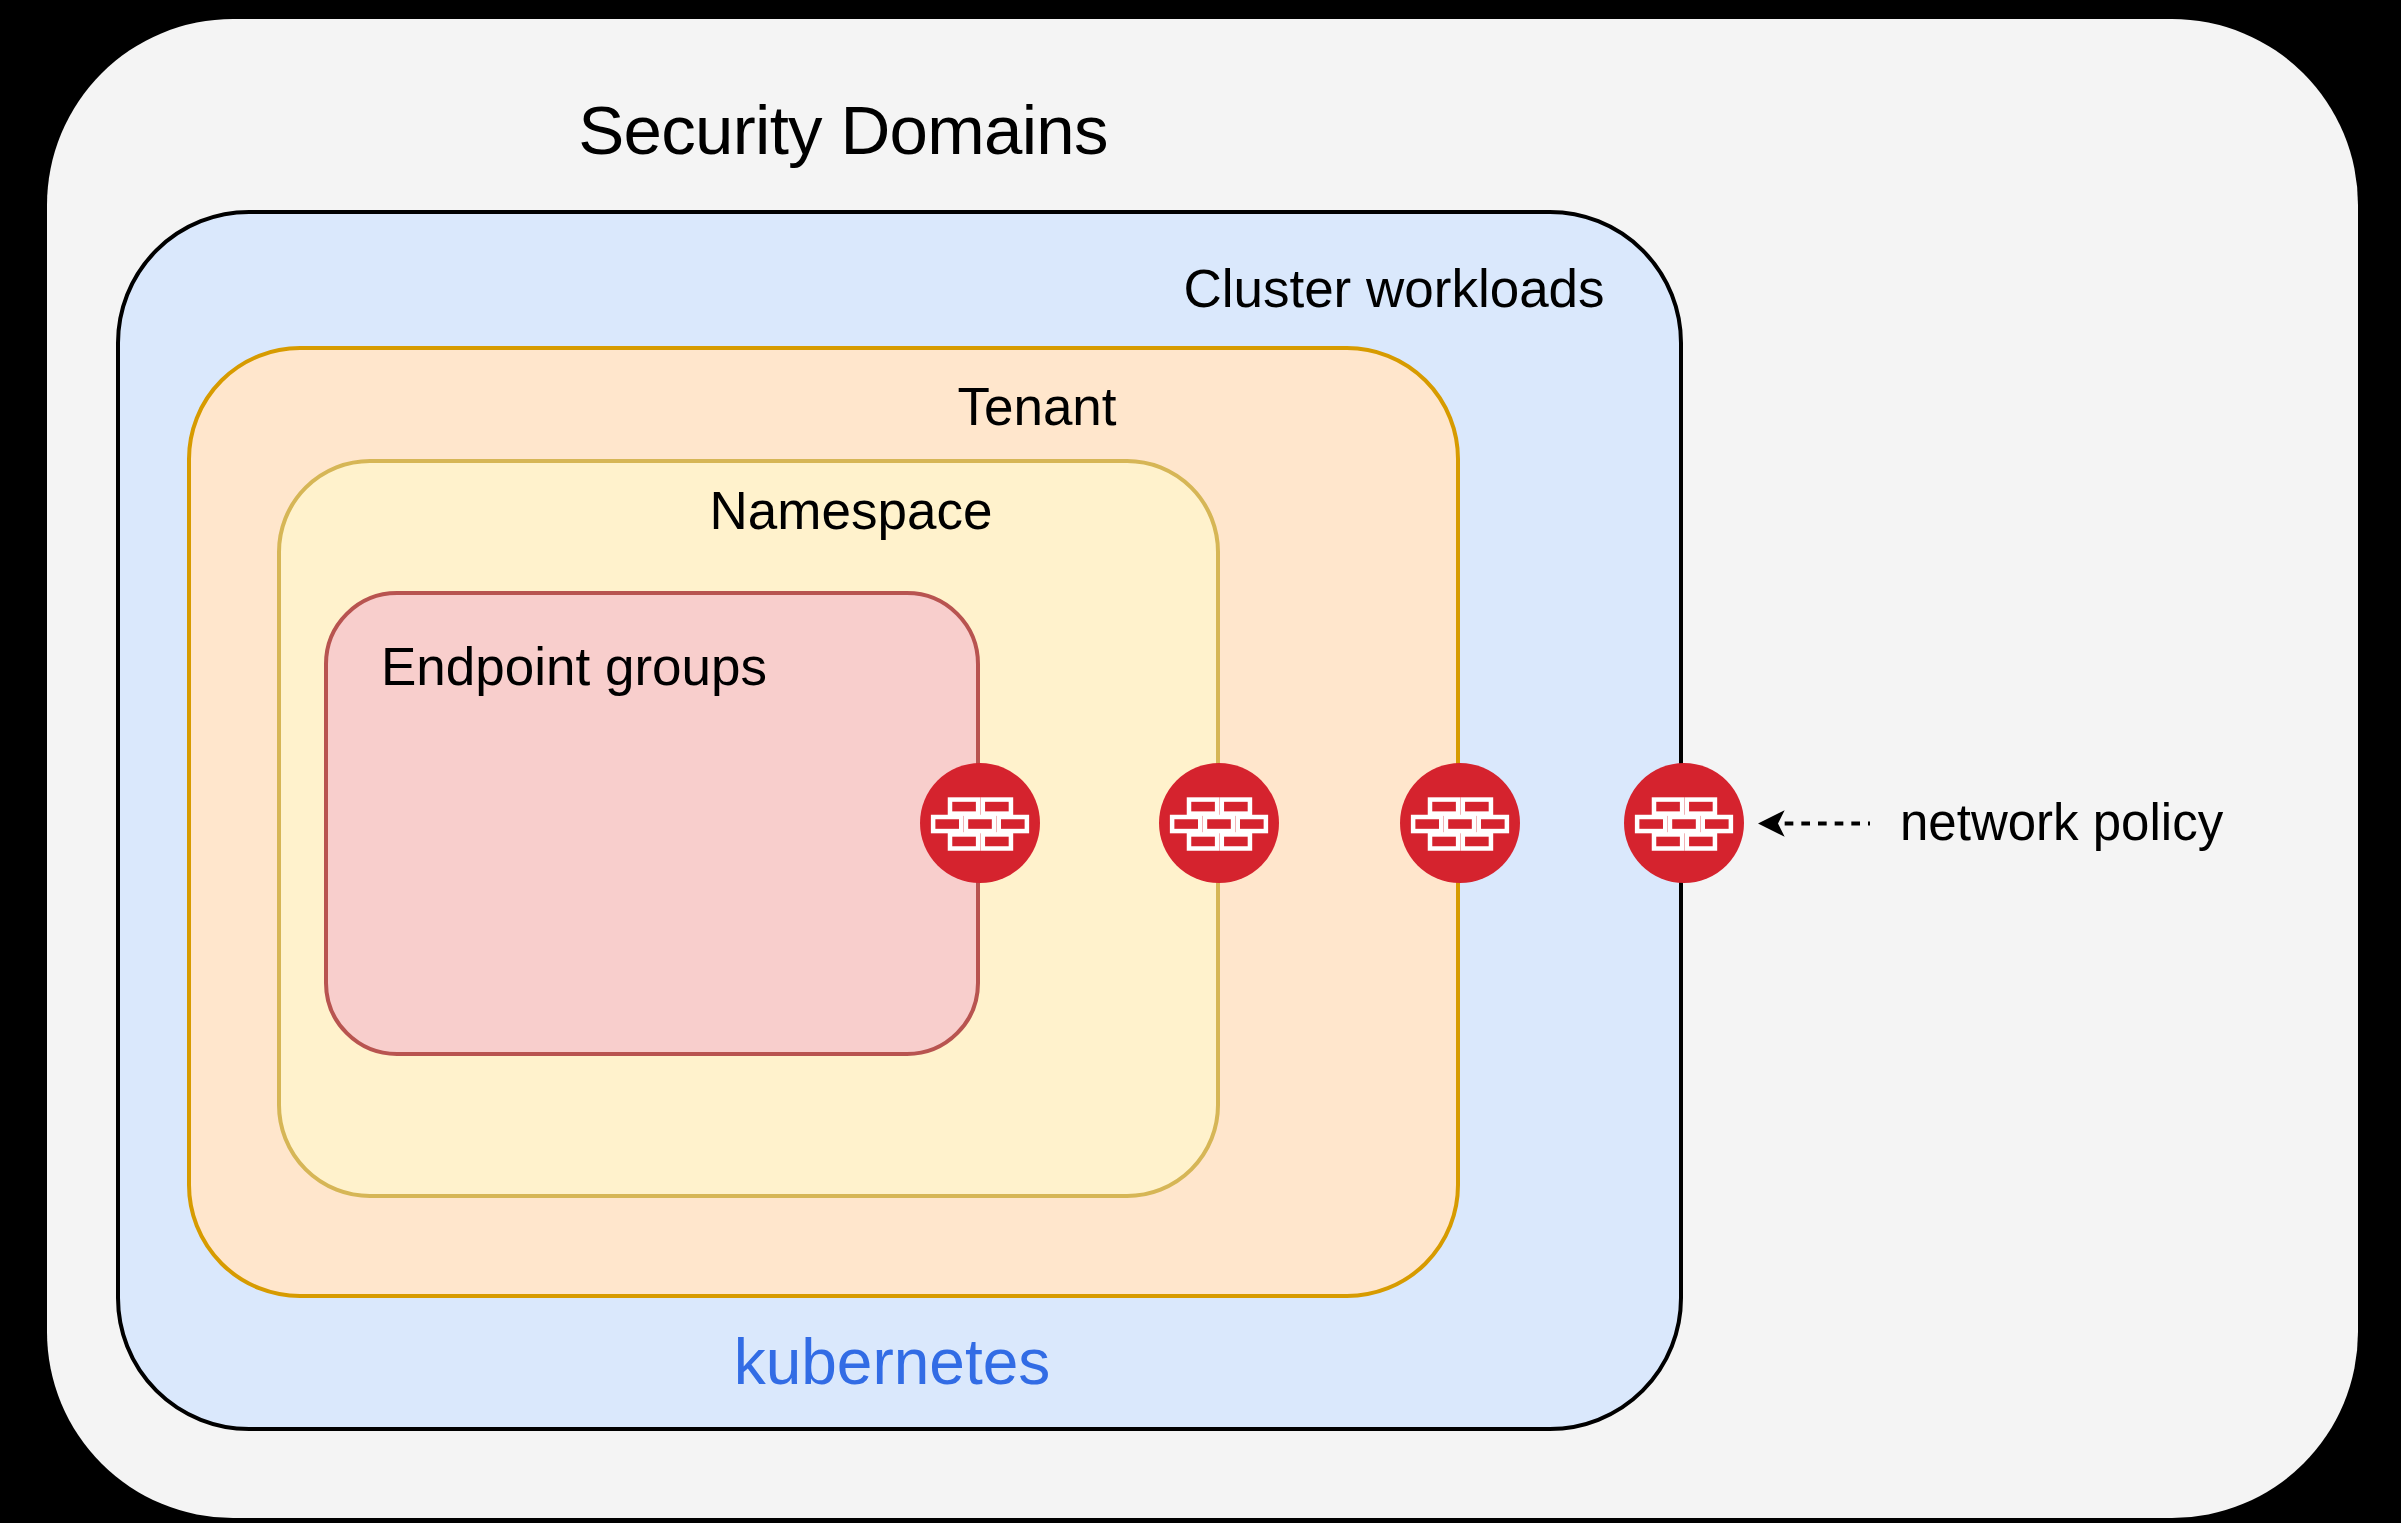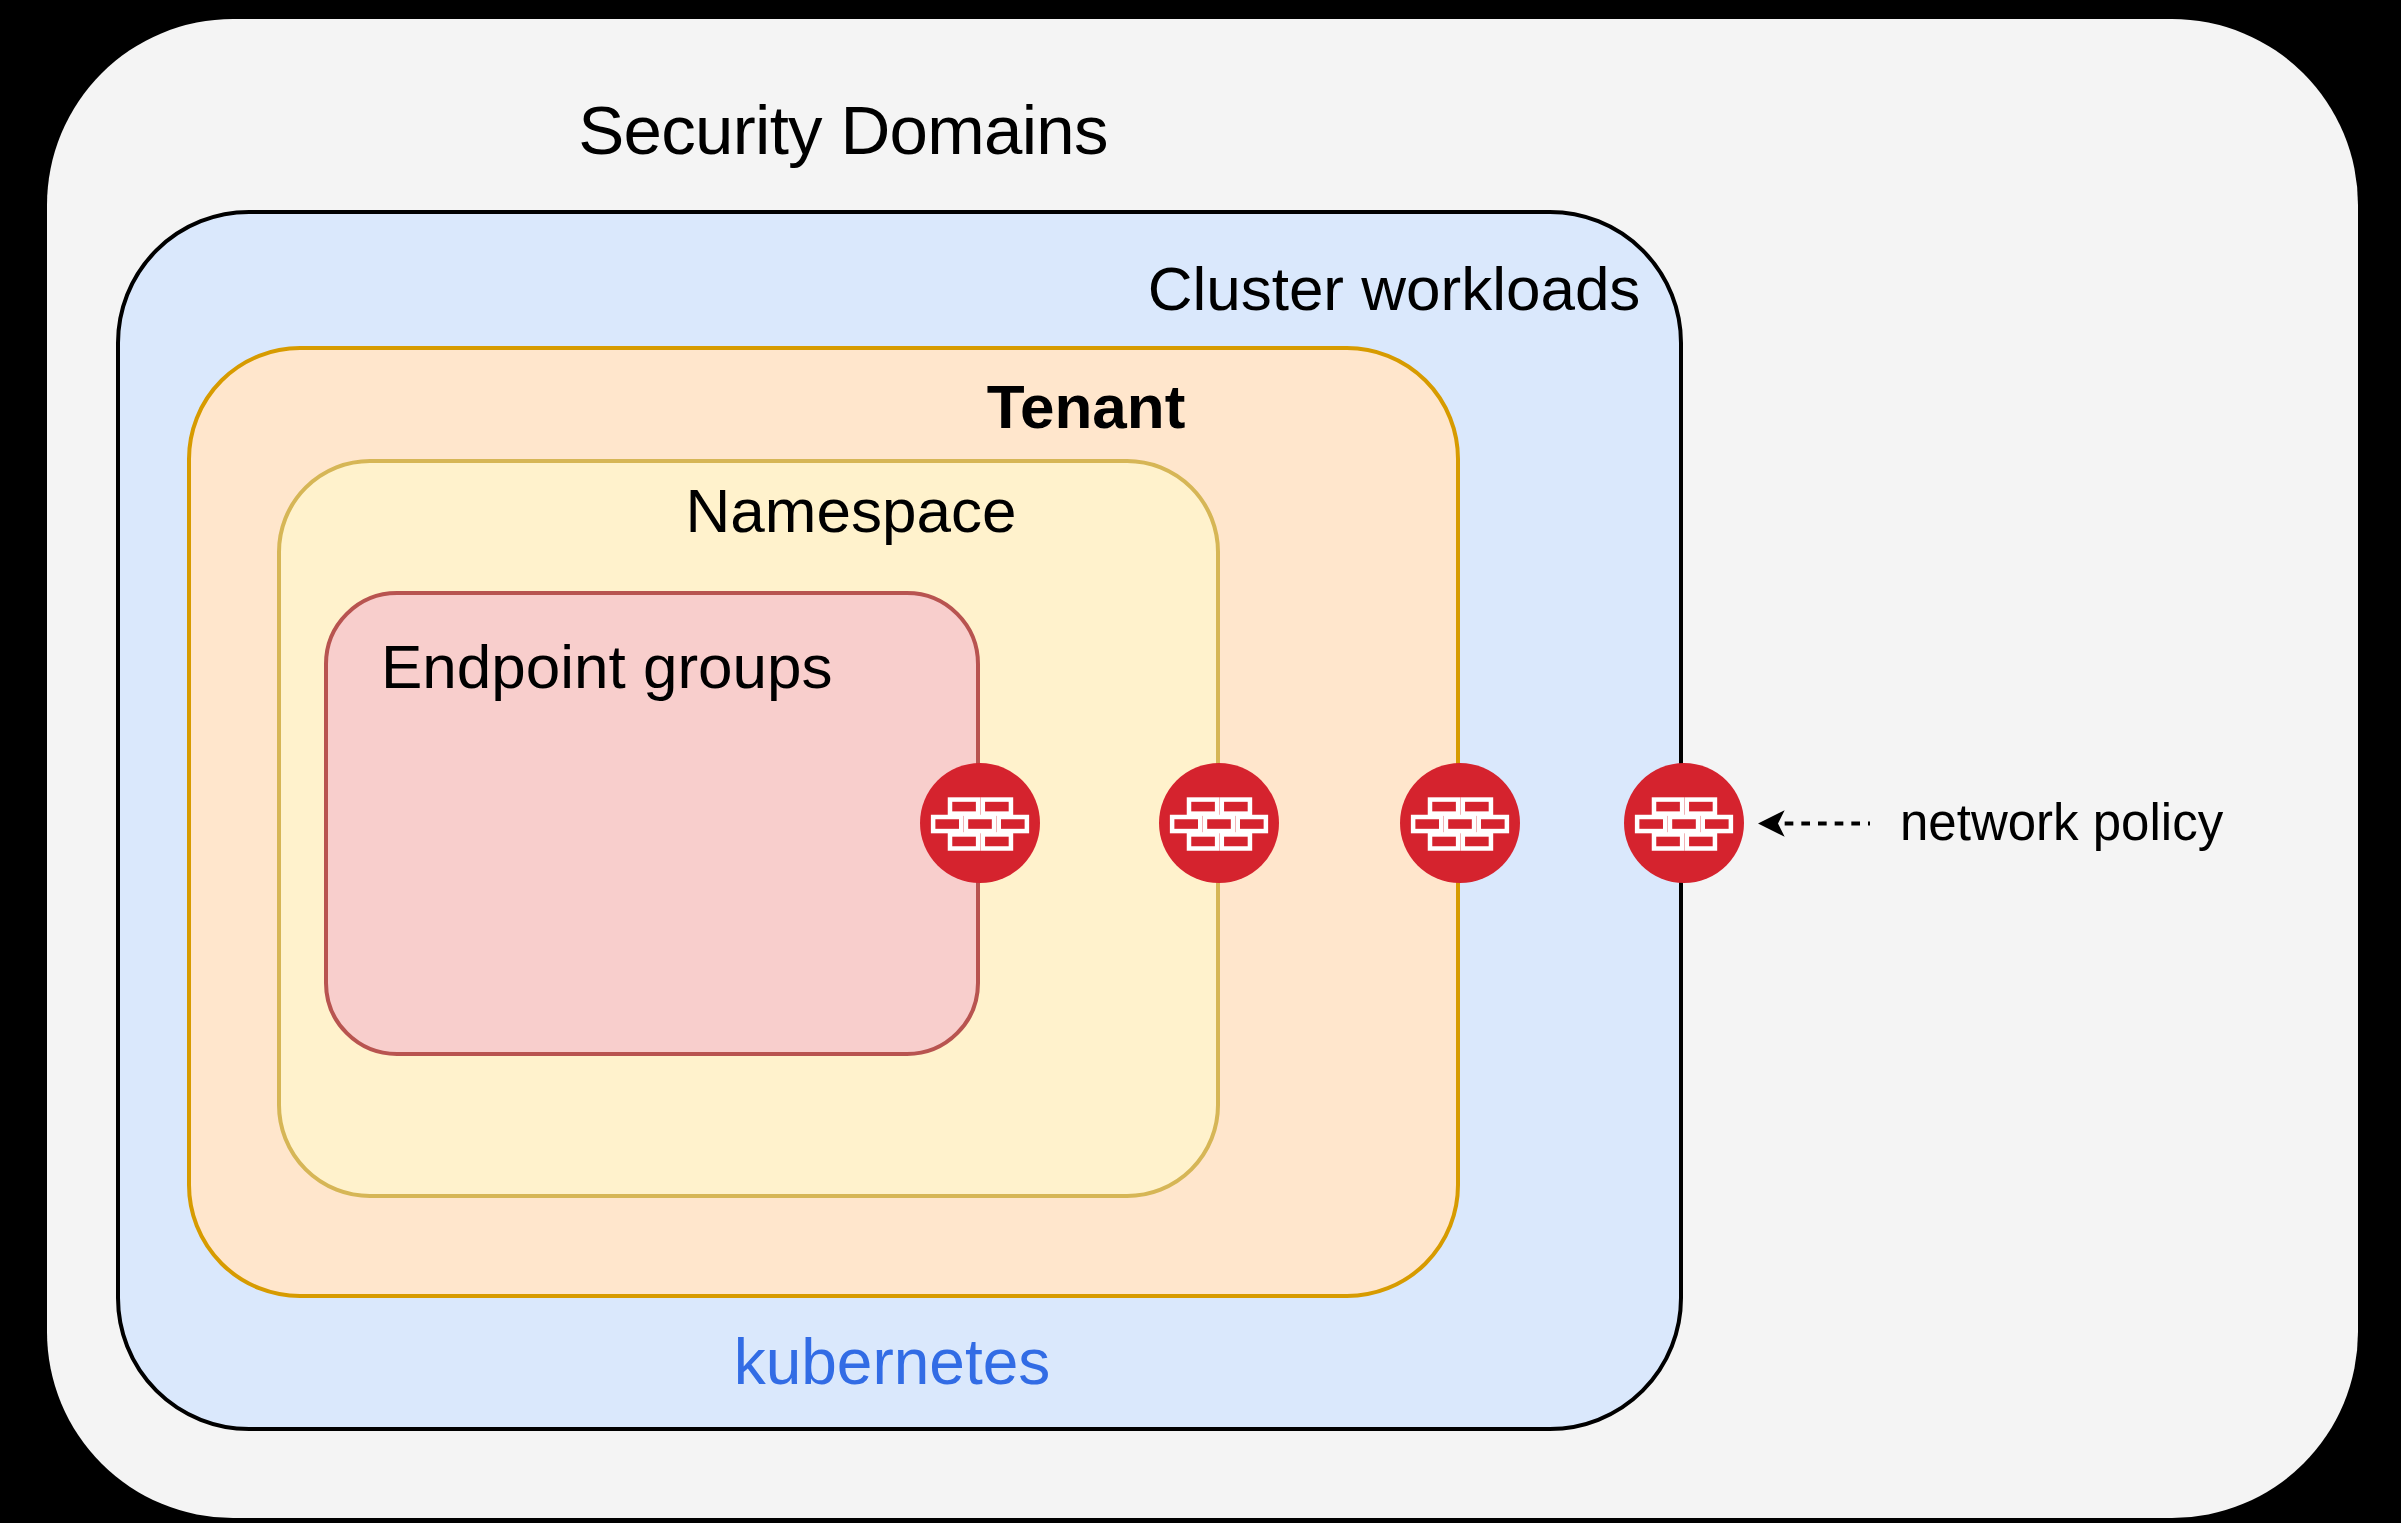--- a/index.html
+++ b/index.html
@@ -69,27 +69,27 @@
     left: 324px;
     top: 591px;
     width: 656px;
     height: 465px;
     background: #f8cecc;
     border: 4.7px solid #b85450;
     border-radius: 73px;
   }
   .box-label {
     position: absolute;
-    font-size: 62px;
+    font-size: 53px;
     color: #000000;
     white-space: nowrap;
     transform: translate(-50%, -50%);
   }
   .label-cluster   { left: 1394px; top: 288px; }
-  .label-tenant    { left: 1086px; top: 406px; font-weight: bold; }
+  .label-tenant    { left: 1037px; top: 406px; }
   .label-namespace { left: 851px; top: 510px; }
   .label-endpoint  { left: 381px;  top: 666px; transform: translate(0, -50%); text-align: center; }
   .label-kubernetes {
     position: absolute;
     left: 892px;
     top: 1362px;
     transform: translate(-50%, -50%);
     font-size: 64px;
     font-weight: 400;
     color: #326ce5;

